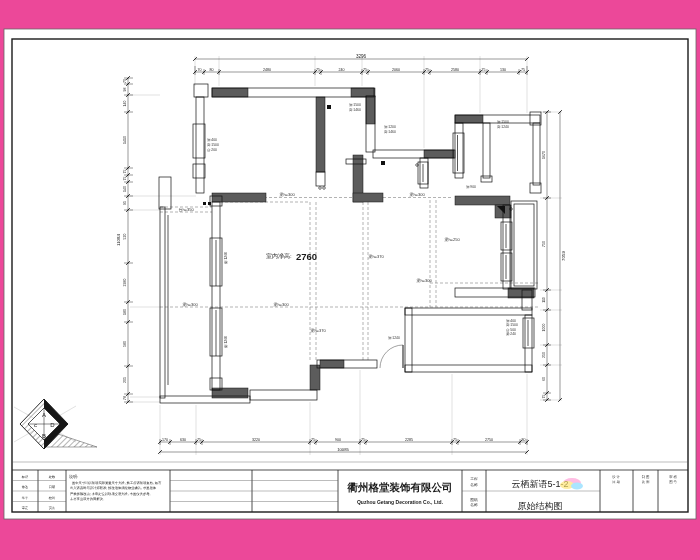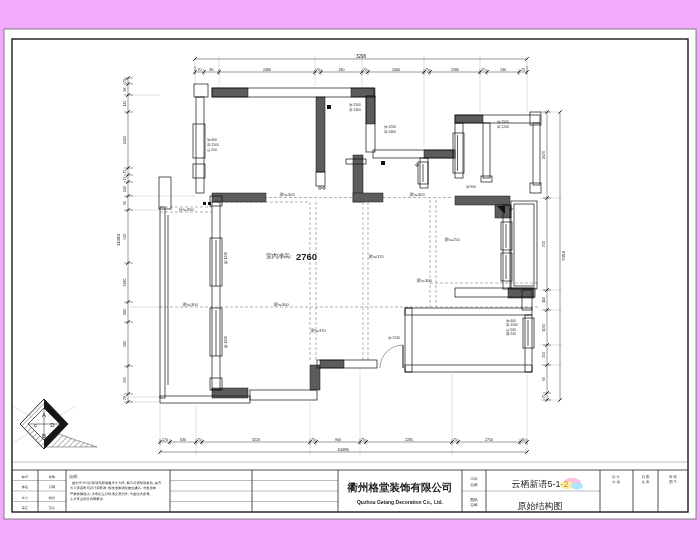--- a/index.html
+++ b/index.html
@@ -1,16 +1,16 @@
 <!DOCTYPE html>
 <html><head>
 <meta charset="utf-8">
 <style>
   html,body{margin:0;padding:0;background:#fff;}
-  #stage{width:700px;height:560px;background:#f0abfc;position:relative;overflow:hidden;}
+  #stage{width:700px;height:560px;background:#ec4899;position:relative;overflow:hidden;}
   svg{display:block;}
   text{font-family:"Liberation Sans","DejaVu Sans",sans-serif;fill:#1a1a1a;}
   .tiny{fill:#333;}
   .dim{fill:#222;}
   .wall{fill:none;stroke:#111;stroke-width:0.7;}
   .dark{fill:#5c5c5c;stroke:#111;stroke-width:0.5;}
   .dash{fill:none;stroke:#7f7f7f;stroke-width:0.6;stroke-dasharray:3 2;}
   .chain{stroke:#333;stroke-width:0.5;fill:none;}
   .slash{stroke:#111;stroke-width:0.9;fill:none;}
   .witness{stroke:#b3b3b3;stroke-width:0.4;fill:none;}

